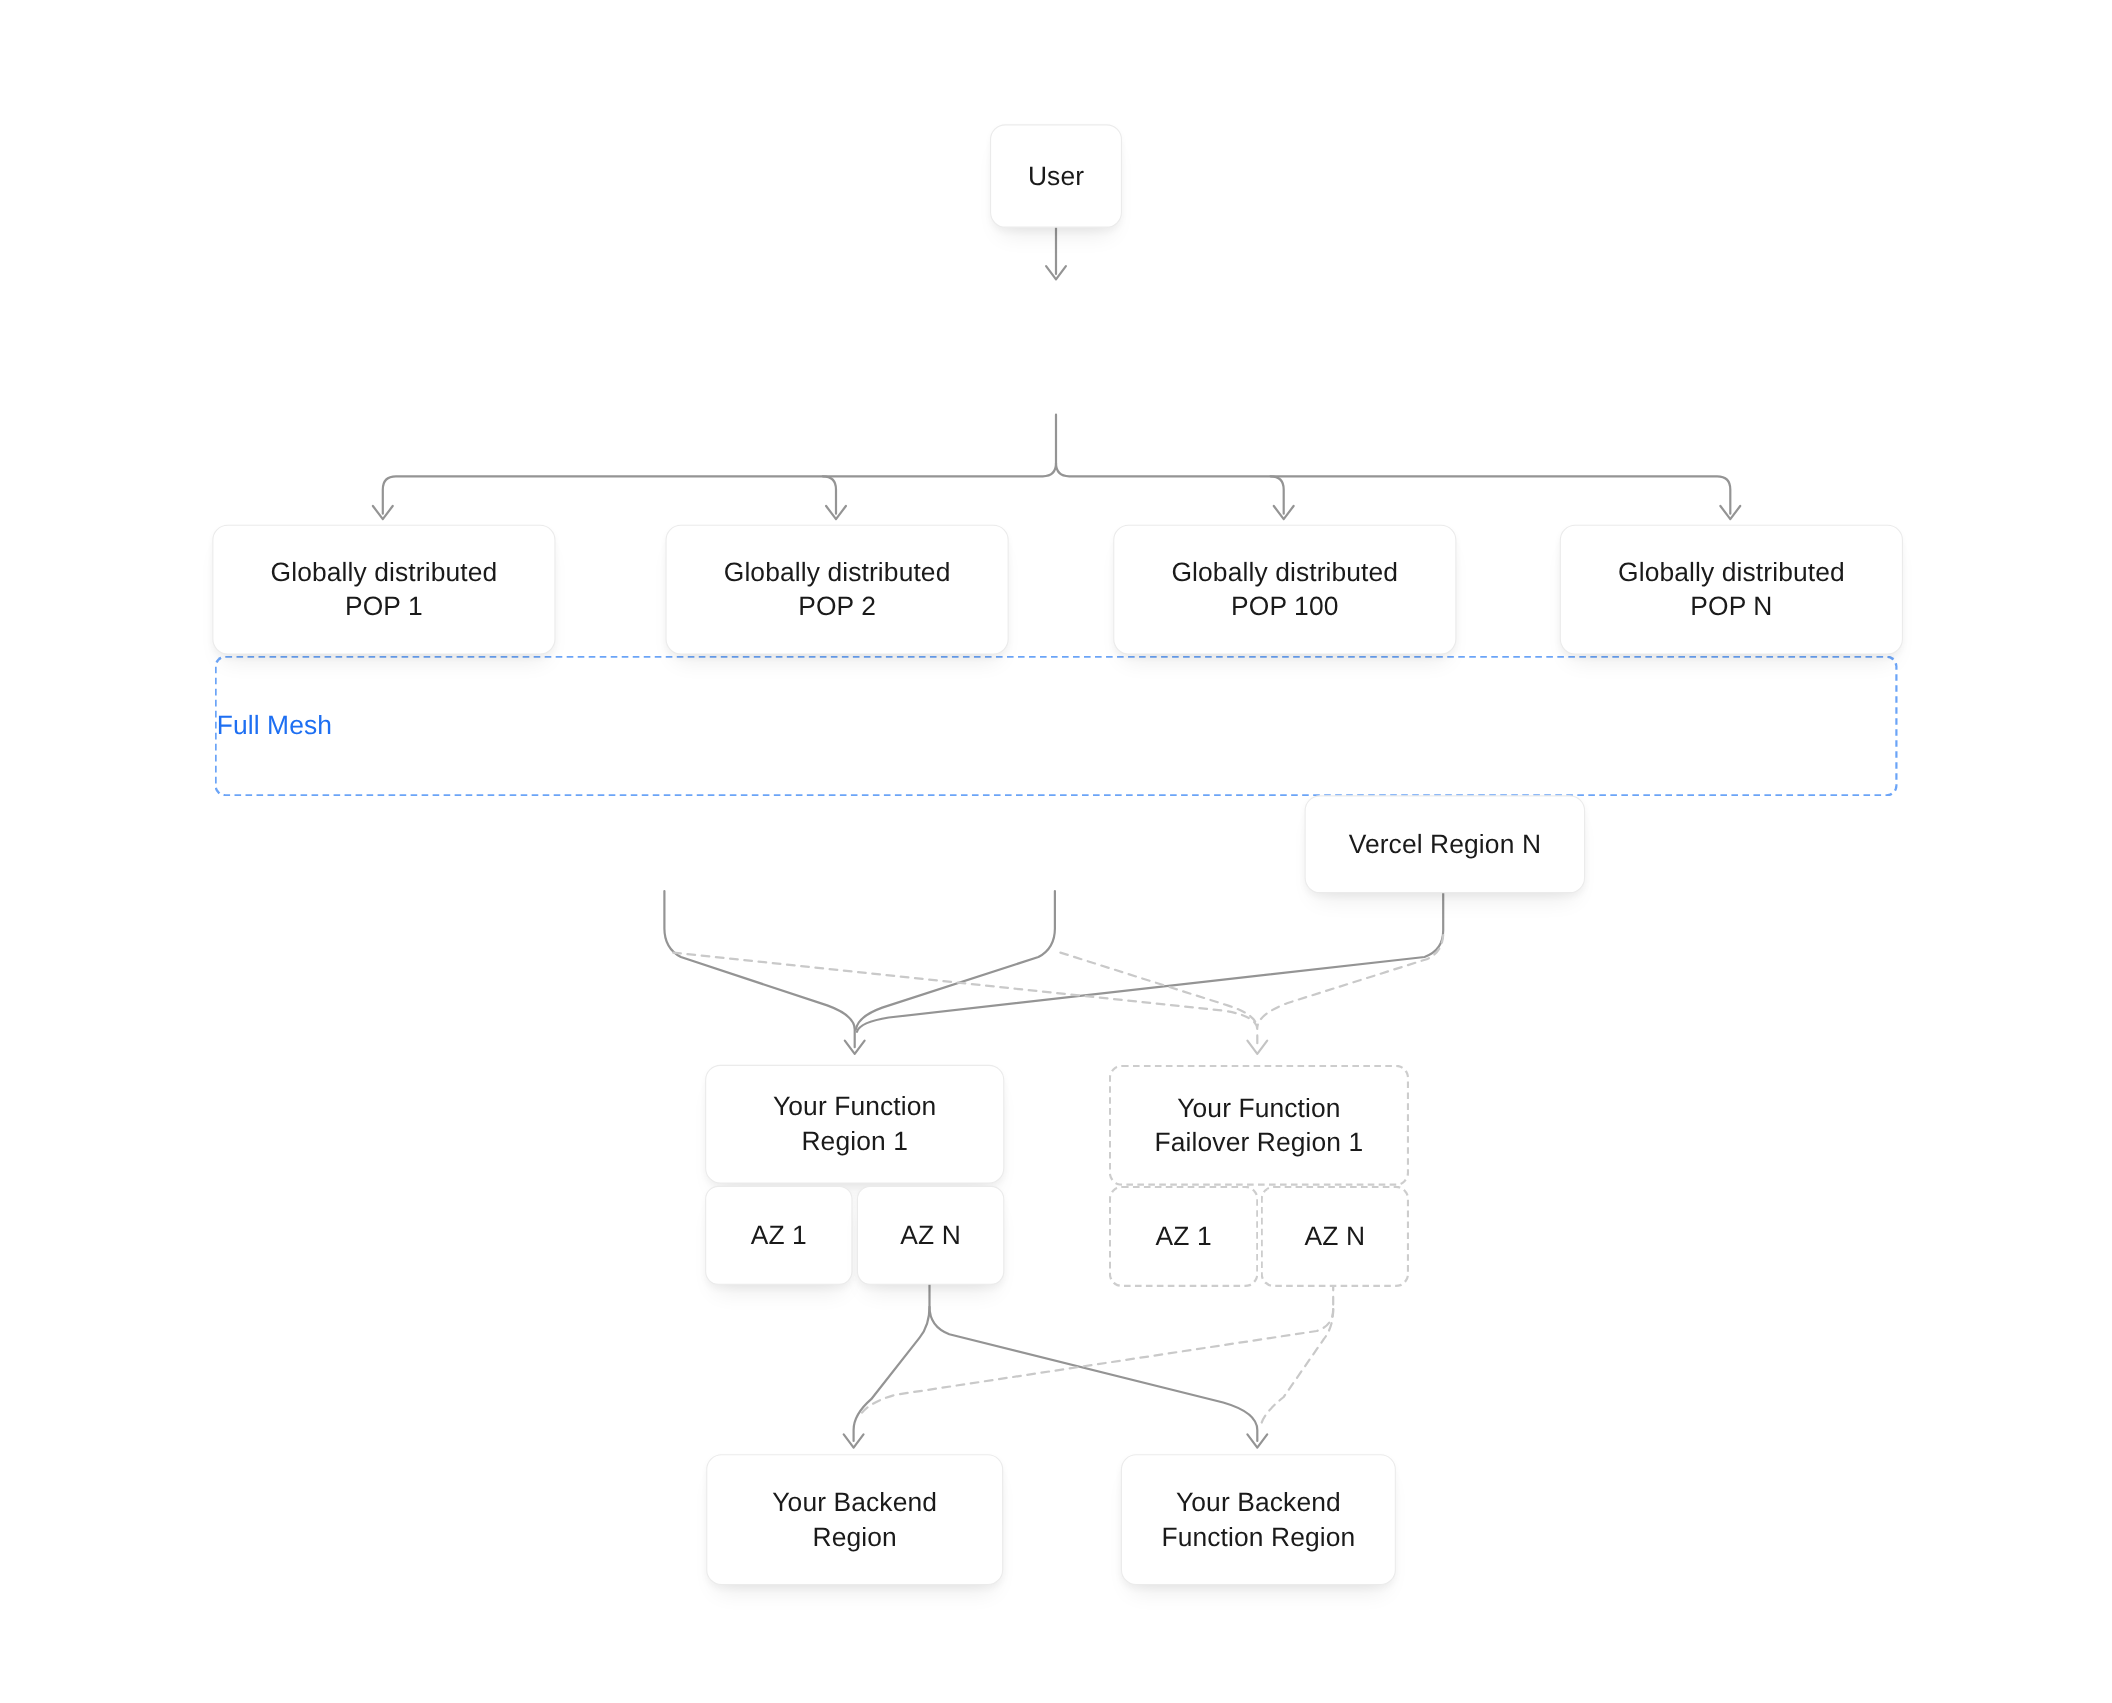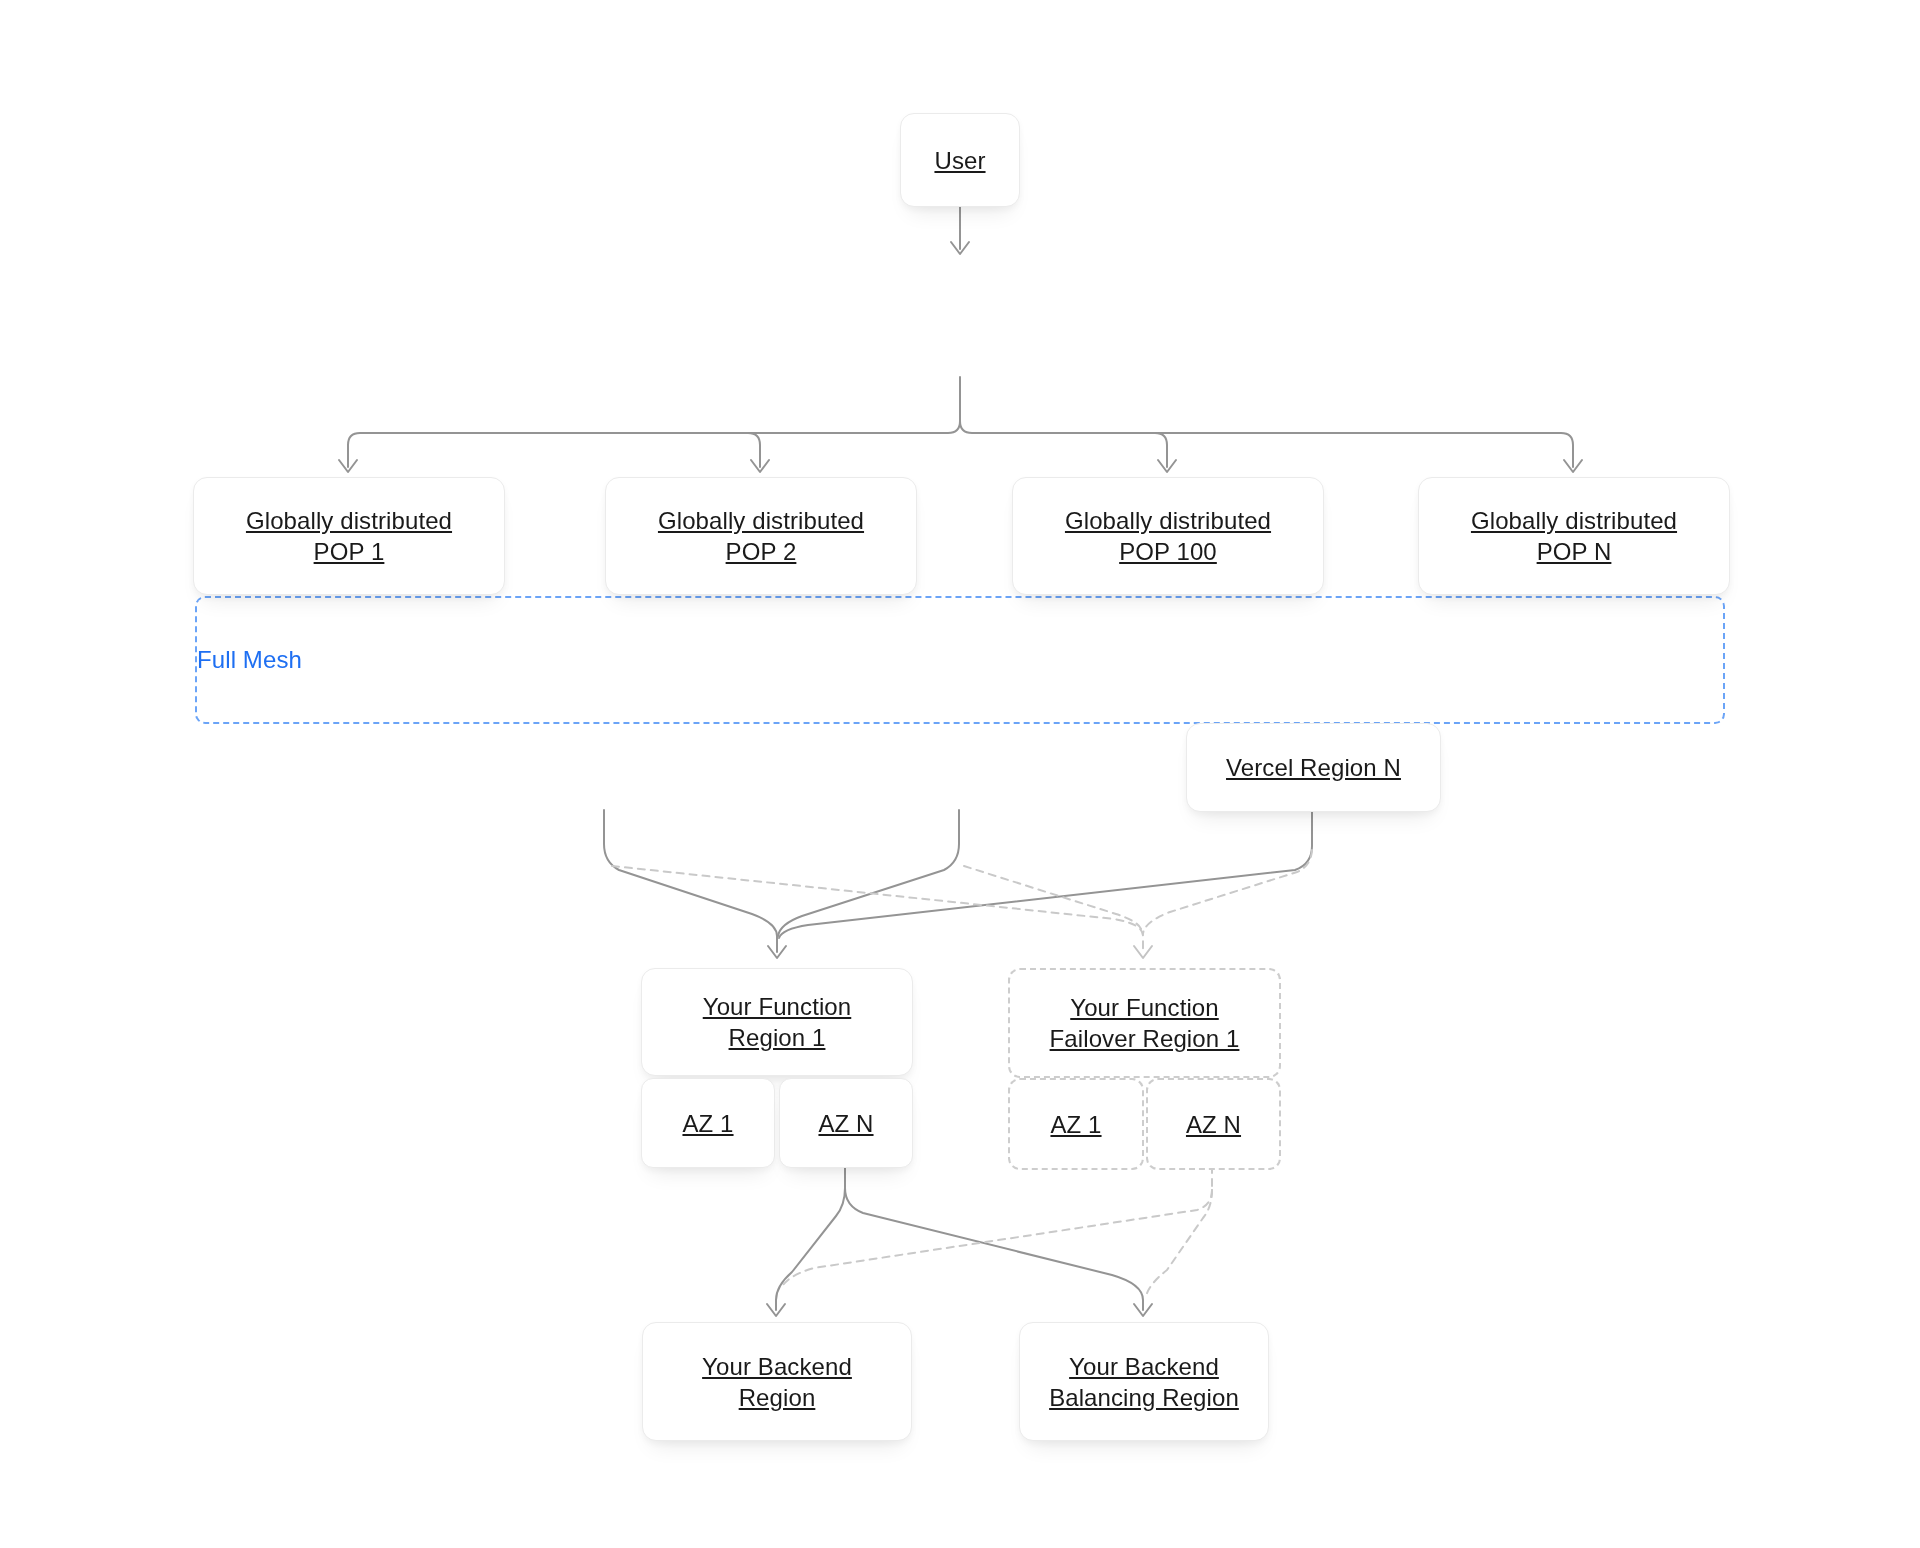--- a/index.html
+++ b/index.html
@@ -6,21 +6,21 @@
   .canvas{
     position:relative;width:1920px;height:1548px;background:#ffffff;overflow:hidden;
     font-family:"Liberation Sans","DejaVu Sans",sans-serif;color:#1a1a1a;
   }
   svg.wires{position:absolute;left:0;top:0;z-index:0;}
   .node{
     position:absolute;z-index:1;display:flex;flex-direction:column;
     align-items:center;justify-content:center;text-align:center;
     background:#ffffff;border:1px solid #ebebeb;border-radius:14px;
     box-shadow:0 14px 22px -10px rgba(0,0,0,0.09),0 3px 6px rgba(0,0,0,0.04);
-    font-size:24px;font-weight:500;line-height:31px;letter-spacing:0.1px;text-decoration:underline;
+    font-size:24px;font-weight:500;line-height:31px;letter-spacing:0.1px;
   }
   .node.dashed{
     border:2px dashed #cdcdcd;box-shadow:none;border-radius:12px;
   }
   .node.az{border-radius:12px;}
   .mesh{
     position:absolute;z-index:1;display:flex;align-items:center;justify-content:flex-start;
     background:transparent;border:2px dashed #6ba4f7;border-radius:10px;
     font-size:24px;font-weight:500;color:#1e6ff2;letter-spacing:0.1px;
   }
@@ -127,16 +127,16 @@
     <span>AZ N</span>
   </div>
 
   <div class="node" style="left:642px;top:1322px;width:268px;height:117px">
     <span>Your Backend</span>
     <span>Region</span>
   </div>
 
   <div class="node" style="left:1019px;top:1322px;width:248px;height:117px">
     <span>Your Backend</span>
-    <span>Balancing Region</span>
+    <span>Function Region</span>
   </div>
 
 </div>
 
 </body></html>

